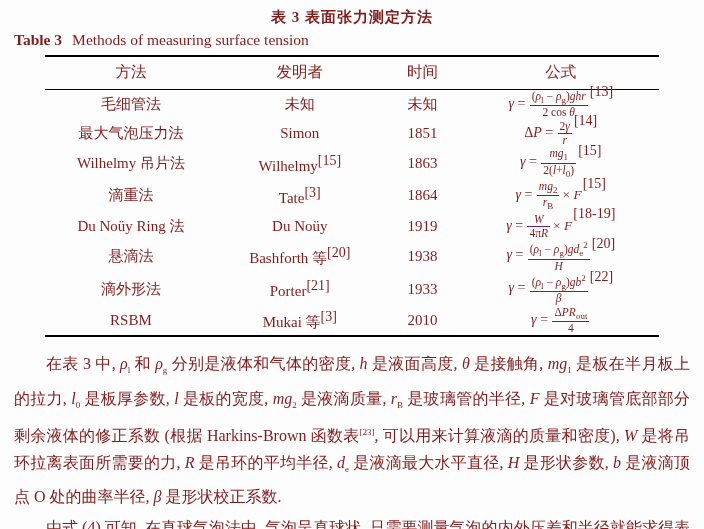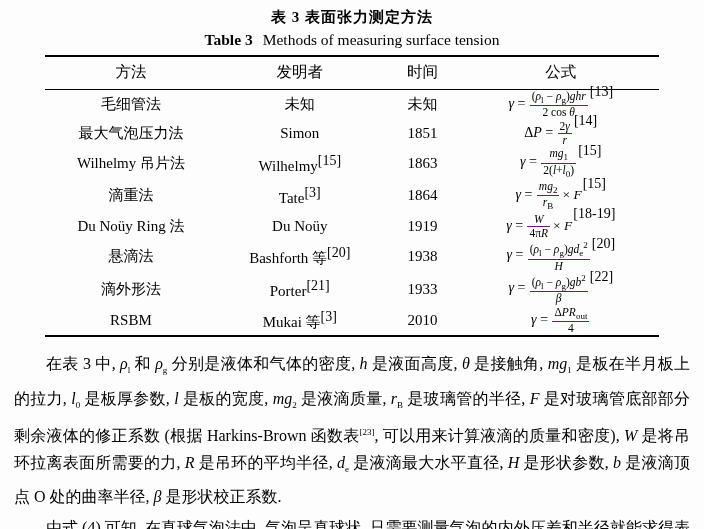--- a/index.html
+++ b/index.html
@@ -1,33 +1,32 @@
 <!DOCTYPE html>
 <html><head>
 <meta charset="utf-8">
 <style>
   * { margin:0; padding:0; box-sizing:border-box; }
   html,body { background:#ffffff; }
   .page {
     width:704px; height:529px;
     background:#fdfdfd;
-    color:#000000;
+    color:#7f1d1d;
     font-family:"Liberation Serif","DejaVu Serif",serif;
     padding:6px 14px 0 14px;
     overflow:hidden;
   }
   .title-cn {
     text-align:center;
     font-weight:bold;
     font-size:15px;
     letter-spacing:1px;
     padding-top:2px;
   }
   .title-en {
-    text-align:center;
     font-size:15.5px;
     margin-top:4px;
   }
   .title-en .bold { font-weight:bold; margin-right:10px; }
   table.methods {
     width:614px;
     margin:6px auto 0 auto;
     border-collapse:collapse;
     border-top:2px solid #000;
     border-bottom:2px solid #000;

